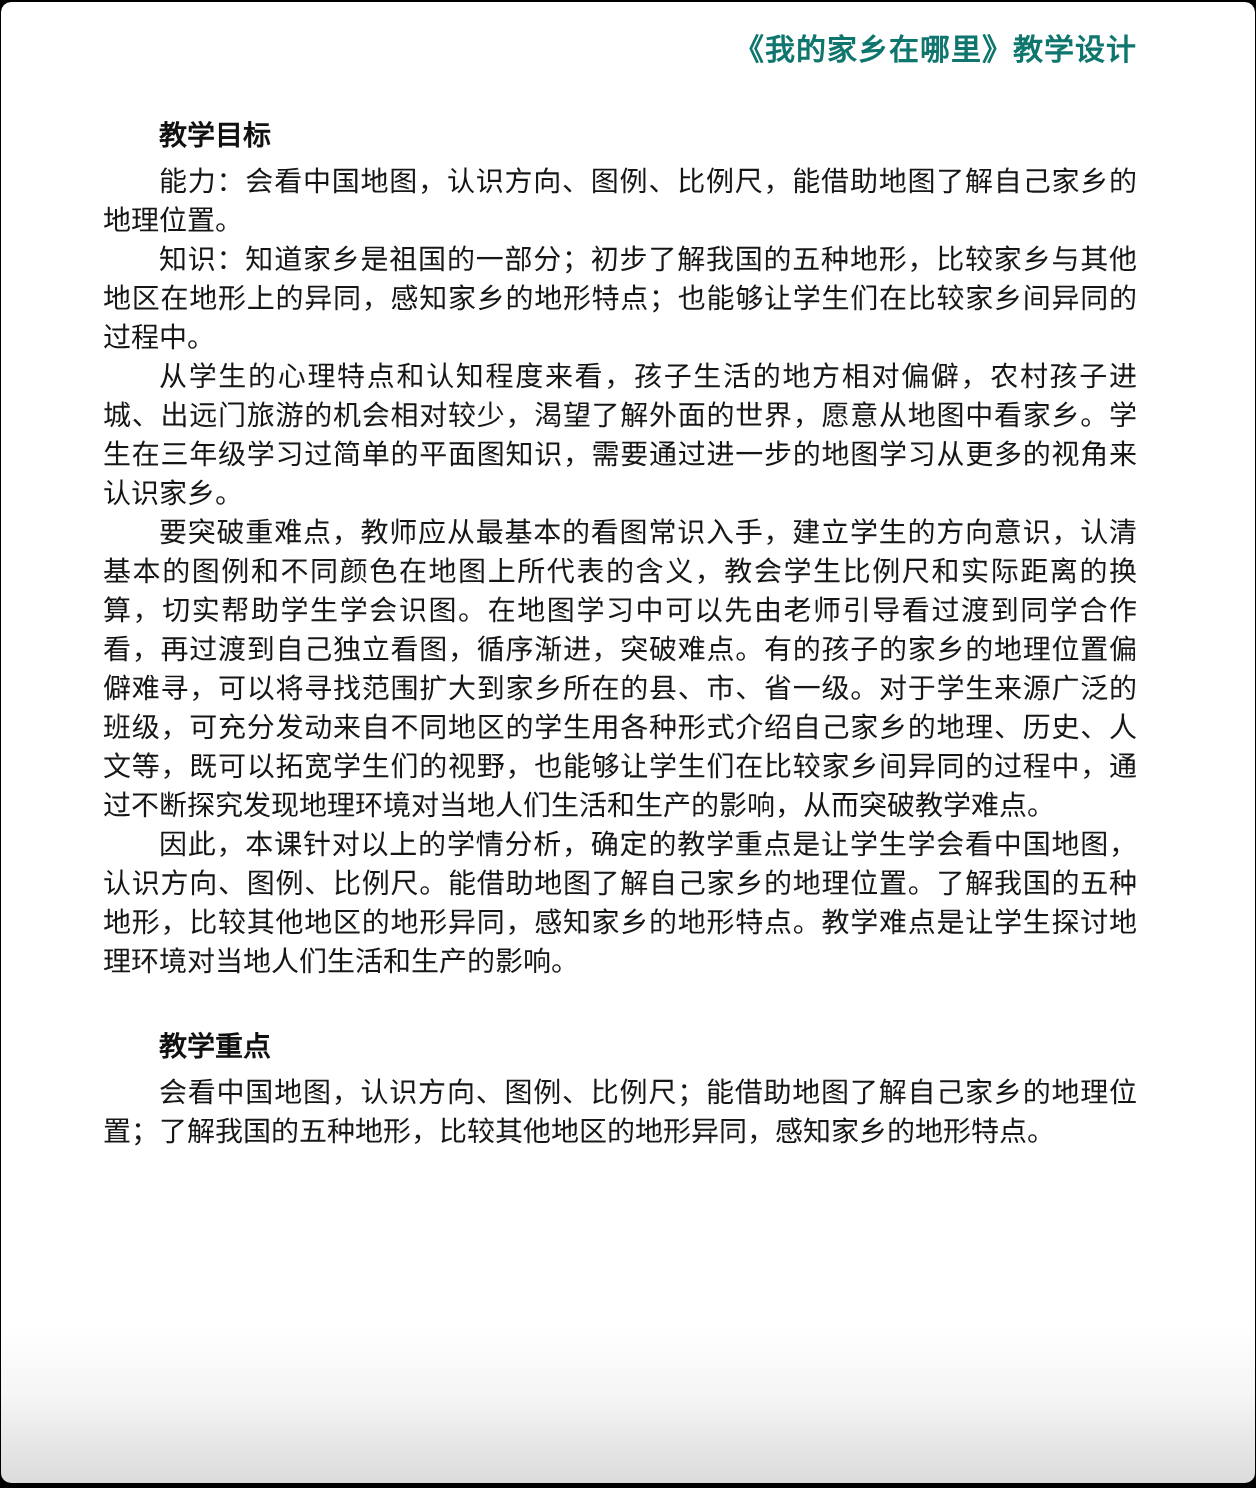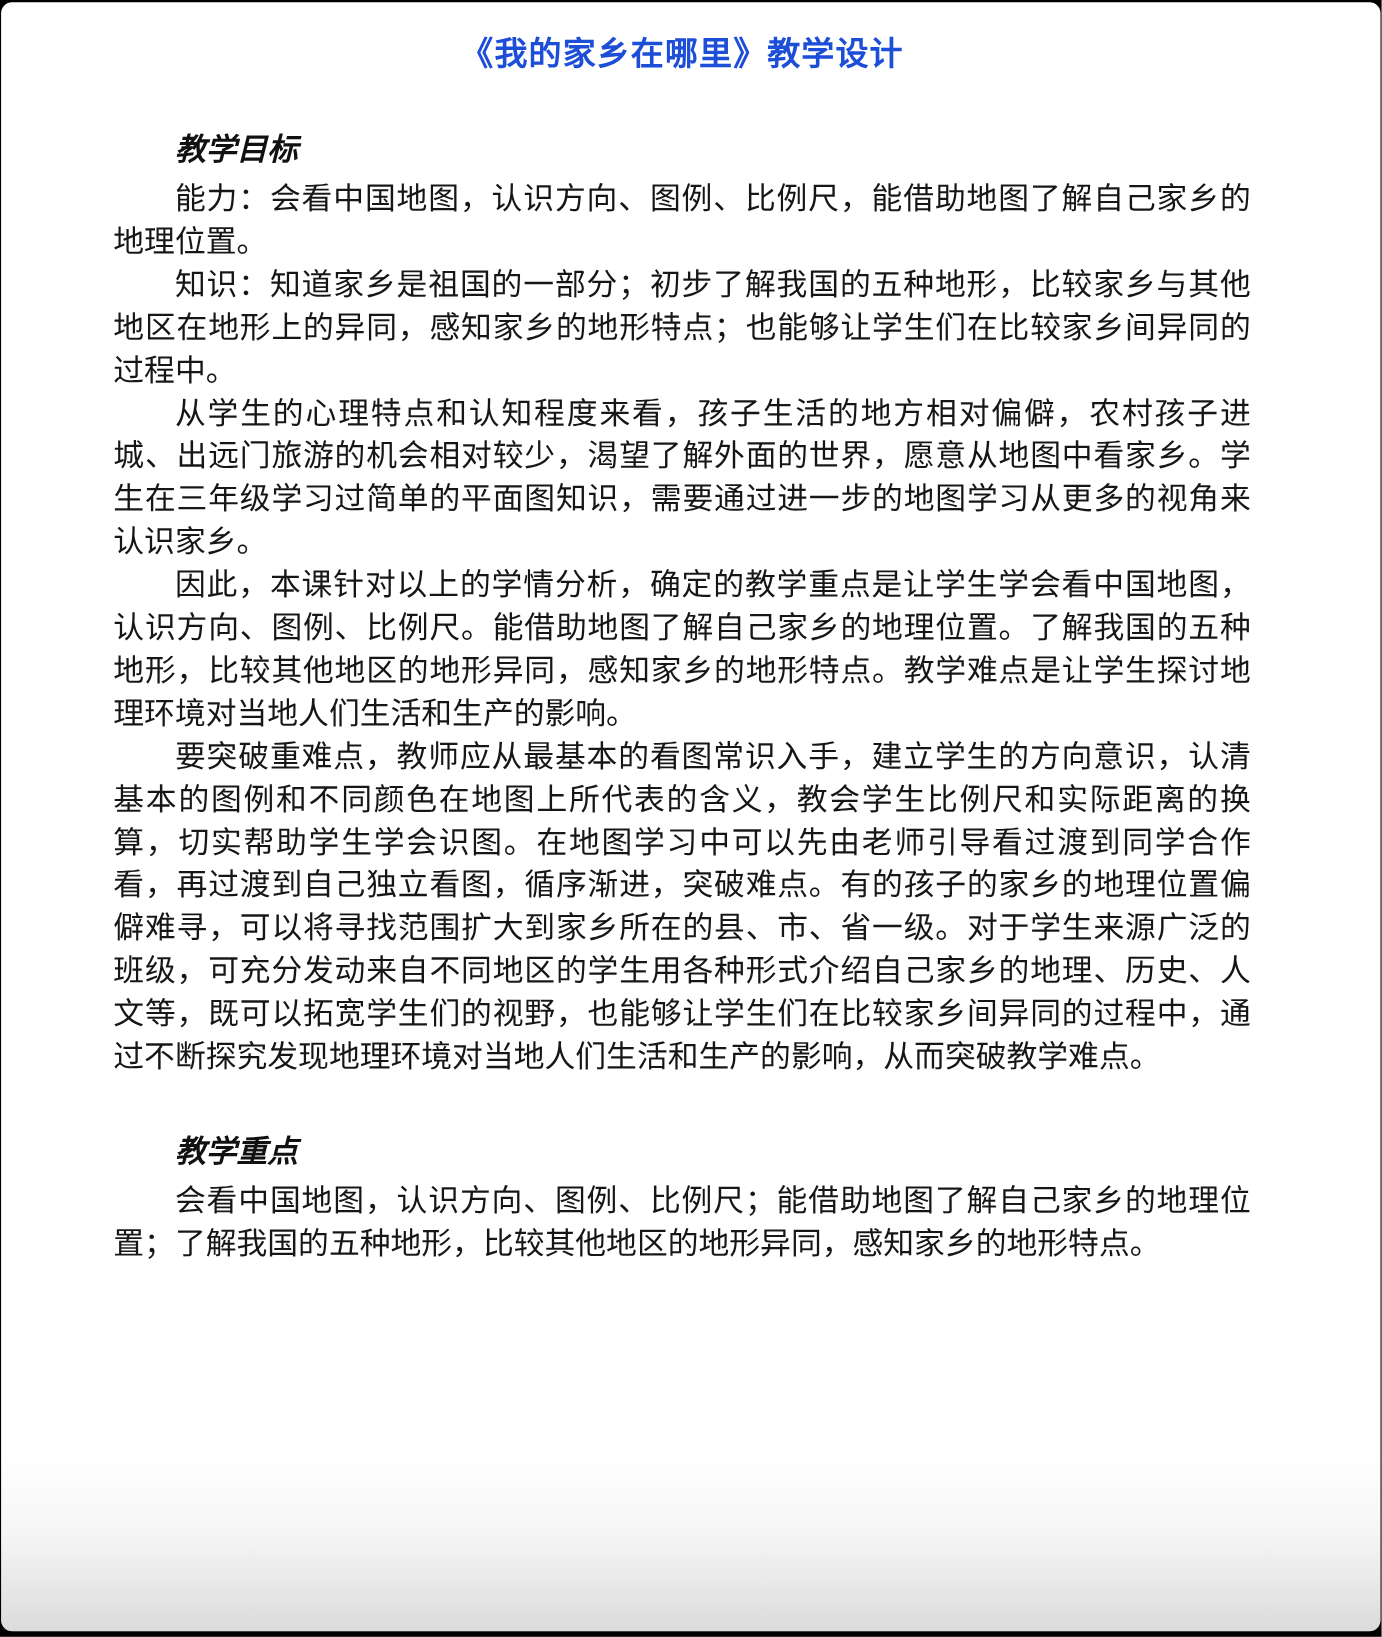--- a/index.html
+++ b/index.html
@@ -25,34 +25,33 @@
   }
   .doc {
     padding: 26px 118px 0 102px;
     color: #161616;
   }
   .doc-title {
     font-family: "Liberation Sans", "DejaVu Sans", sans-serif;
     font-weight: 700;
     font-size: 30px;
     line-height: 40px;
-    text-align: center;
+    text-align: right;
     margin: 2px 0 15px 0;
     letter-spacing: 1px;
-    color: #1d4ed8;
+    color: #0f766e;
   }
   .section-heading {
     font-family: "Liberation Sans", "DejaVu Sans", sans-serif;
     font-weight: 700;
     font-size: 28px;
     line-height: 39px;
     margin: 46px 0 7px 0;
     padding-left: 2em;     
     color: #111111;
-    font-style: italic;
   }
   .para {
     font-family: "Liberation Serif", "DejaVu Serif", serif;
     font-size: 28px;
     line-height: 39px;
     margin: 0;
     text-indent: 2em;
     text-align: justify;
     color: #161616;
   }
@@ -77,22 +76,22 @@
     <h1 class="doc-title">《我的家乡在哪里》教学设计</h1>
 
     <div>
       <h2 class="section-heading">教学目标</h2>
       <p class="para">能力：会看中国地图，认识方向、图例、比例尺，能借助地图了解自己家乡的地理位置。</p>
       <p class="para">知识：知道家乡是祖国的一部分；初步了解我国的五种地形，比较家乡与其他地区在地形上的异同，感知家乡的地形特点；也能够让学生们在比较家乡间异同的过程中。</p>
     </div>
 
     <div>
       <p class="para">从学生的心理特点和认知程度来看，孩子生活的地方相对偏僻，农村孩子进城、出远门旅游的机会相对较少，渴望了解外面的世界，愿意从地图中看家乡。学生在三年级学习过简单的平面图知识，需要通过进一步的地图学习从更多的视角来认识家乡。</p>
+      <p class="para">要突破重难点，教师应从最基本的看图常识入手，建立学生的方向意识，认清基本的图例和不同颜色在地图上所代表的含义，教会学生比例尺和实际距离的换算，切实帮助学生学会识图。在地图学习中可以先由老师引导看过渡到同学合作看，再过渡到自己独立看图，循序渐进，突破难点。有的孩子的家乡的地理位置偏僻难寻，可以将寻找范围扩大到家乡所在的县、市、省一级。对于学生来源广泛的班级，可充分发动来自不同地区的学生用各种形式介绍自己家乡的地理、历史、人文等，既可以拓宽学生们的视野，也能够让学生们在比较家乡间异同的过程中，通过不断探究发现地理环境对当地人们生活和生产的影响，从而突破教学难点。</p>
       <p class="para">因此，本课针对以上的学情分析，确定的教学重点是让学生学会看中国地图，认识方向、图例、比例尺。能借助地图了解自己家乡的地理位置。了解我国的五种地形，比较其他地区的地形异同，感知家乡的地形特点。教学难点是让学生探讨地理环境对当地人们生活和生产的影响。</p>
-      <p class="para">要突破重难点，教师应从最基本的看图常识入手，建立学生的方向意识，认清基本的图例和不同颜色在地图上所代表的含义，教会学生比例尺和实际距离的换算，切实帮助学生学会识图。在地图学习中可以先由老师引导看过渡到同学合作看，再过渡到自己独立看图，循序渐进，突破难点。有的孩子的家乡的地理位置偏僻难寻，可以将寻找范围扩大到家乡所在的县、市、省一级。对于学生来源广泛的班级，可充分发动来自不同地区的学生用各种形式介绍自己家乡的地理、历史、人文等，既可以拓宽学生们的视野，也能够让学生们在比较家乡间异同的过程中，通过不断探究发现地理环境对当地人们生活和生产的影响，从而突破教学难点。</p>
     </div>
 
     <div>
       <h2 class="section-heading">教学重点</h2>
       <p class="para">会看中国地图，认识方向、图例、比例尺；能借助地图了解自己家乡的地理位置；了解我国的五种地形，比较其他地区的地形异同，感知家乡的地形特点。</p>
     </div>
 
   </div>
   <div class="bottom-fade"></div>
 </div>

